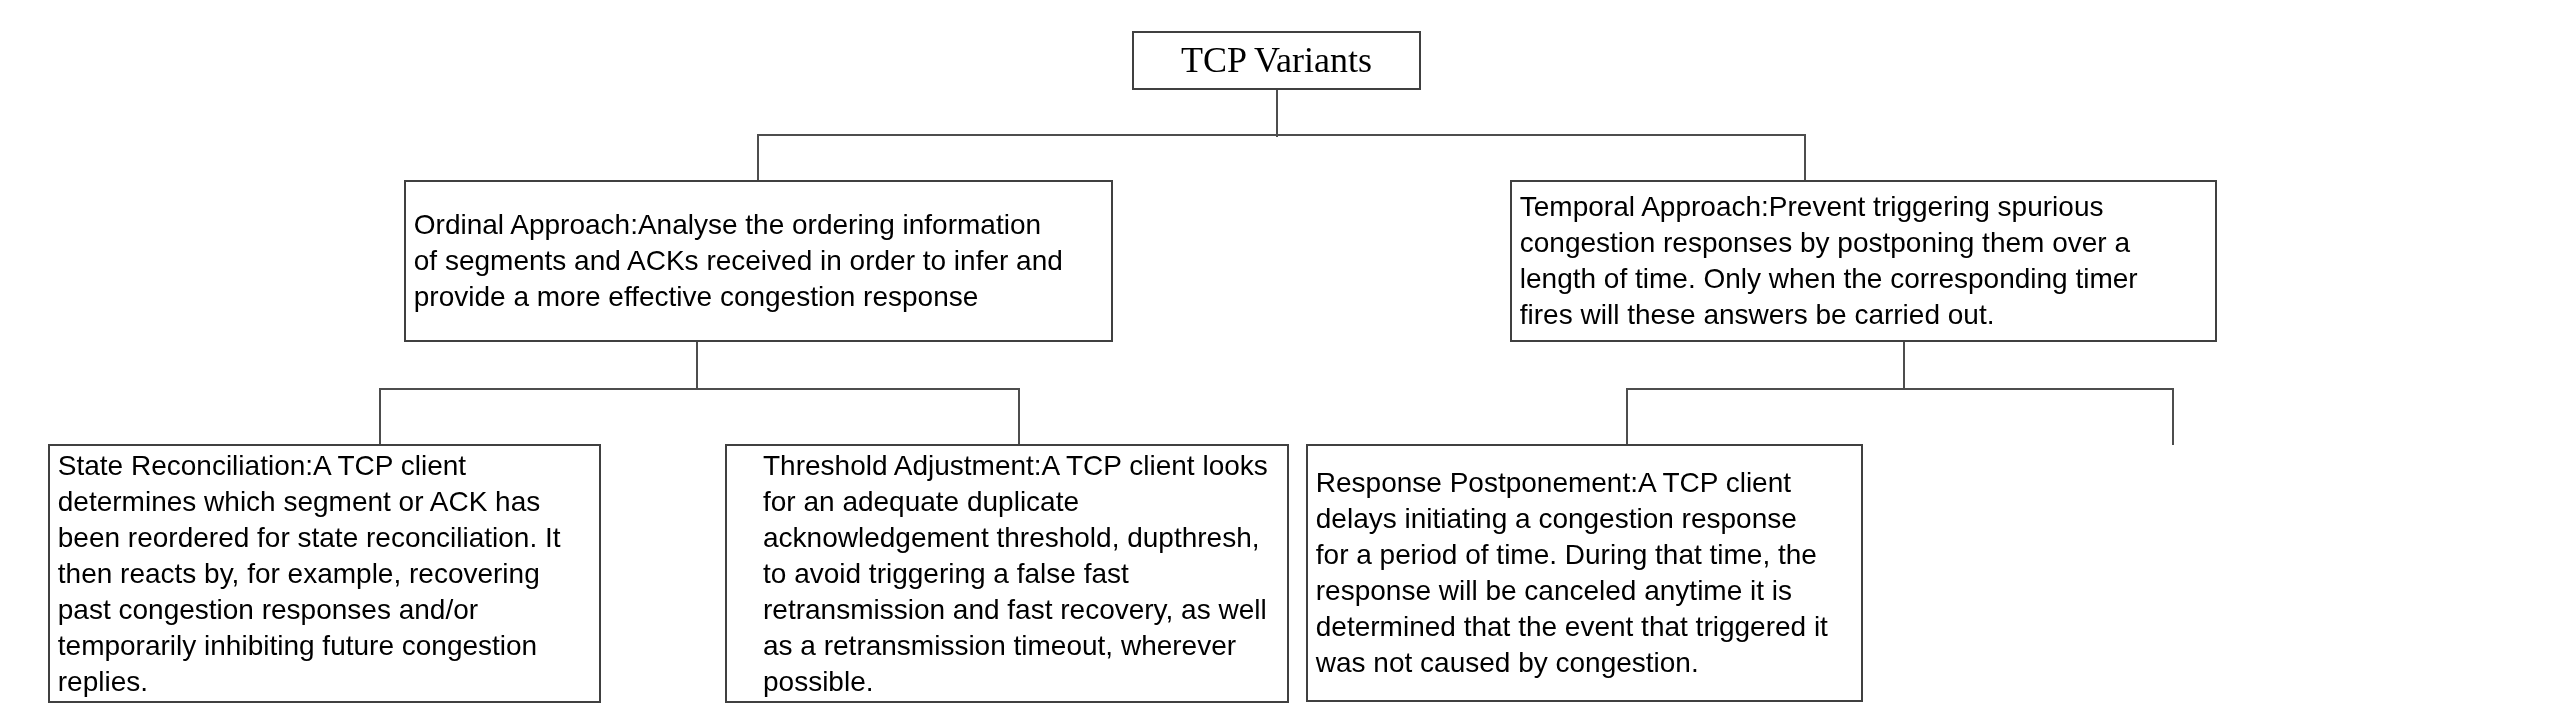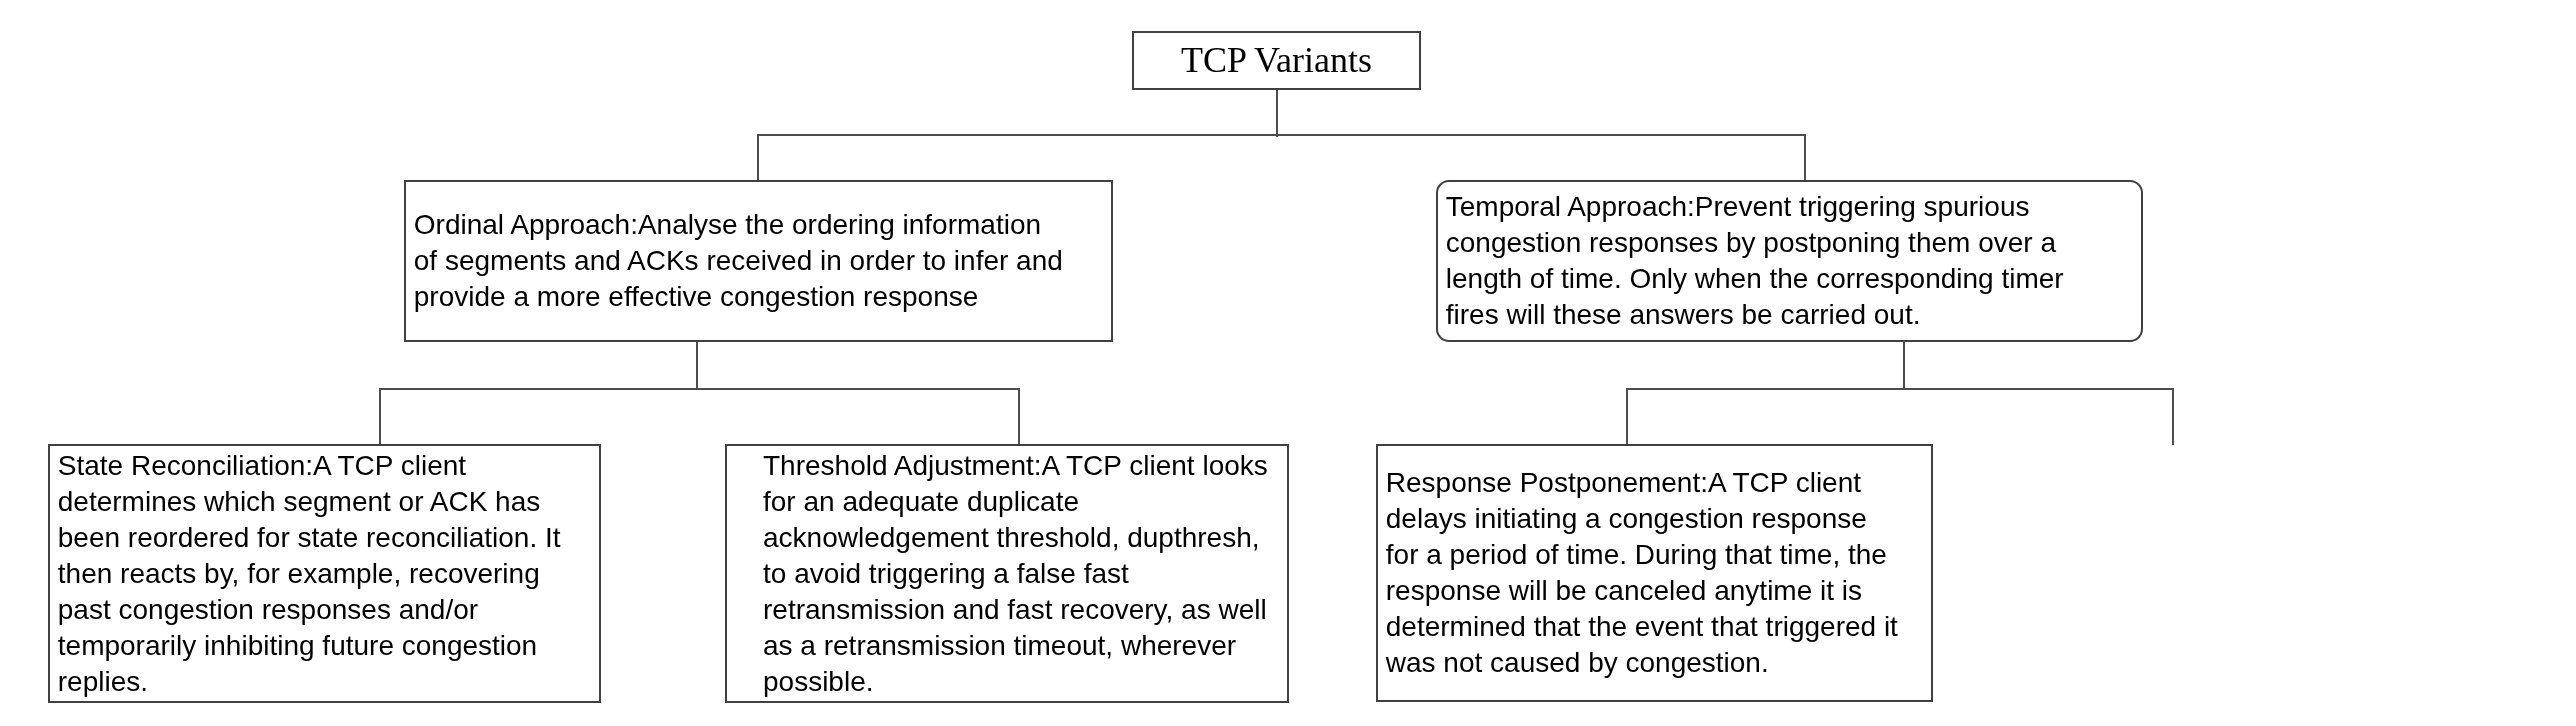--- a/index.html
+++ b/index.html
@@ -34,24 +34,24 @@
     text-align: center;
     padding: 0;
   }
   .edge { position: absolute; background: #4d4d4d; }
   .edge.h { height: 2.3px; }
   .edge.v { width: 2.3px; }
 
   
   #n-root          { left: 1098px; top: 30.5px;  width: 289px; height: 59px; }
   #n-ordinal       { left: 370px;  top: 180px; width: 709px; height: 162px; }
-  #n-temporal      { left: 1402px; top: 180px; width: 707px; height: 162px; border-radius: 13px; }
+  #n-temporal      { left: 1476px; top: 180px; width: 707px; height: 162px; }
   #n-state         { left: 14px;   top: 444px; width: 553px; height: 259px; }
   #n-threshold     { left: 691px;  top: 444px; width: 564px; height: 259px; padding-left: 36px; }
-  #n-response      { left: 1342px; top: 444px; width: 557px; height: 258px; }
+  #n-response      { left: 1272px; top: 444px; width: 557px; height: 258px; }
   #n-retrans       { left: 1991px; top: 444px; width: 563px; height: 259px; }
 
   
   #e-root-stem     { left: 1242px; top: 90px; height: 47px; }
   #e-bar1          { left: 723px;  top: 134px; width: 1048px; }
   #e-drop-ordinal  { left: 723px;  top: 134px; height: 48px; }
   #e-drop-temporal { left: 1770px; top: 134px; height: 47px; }
 
   #e-ordinal-stem  { left: 662px;  top: 342px; height: 48px; }
   #e-bar2          { left: 345px;  top: 388px; width: 641px; }

